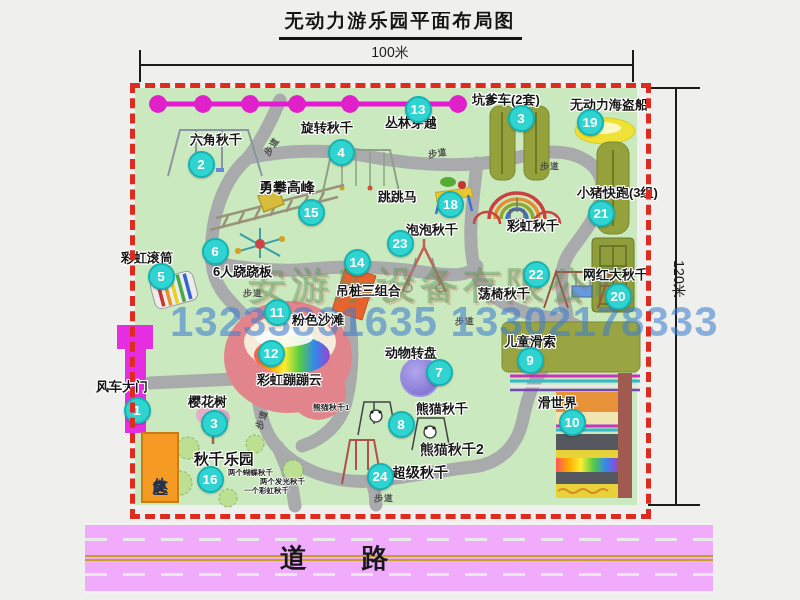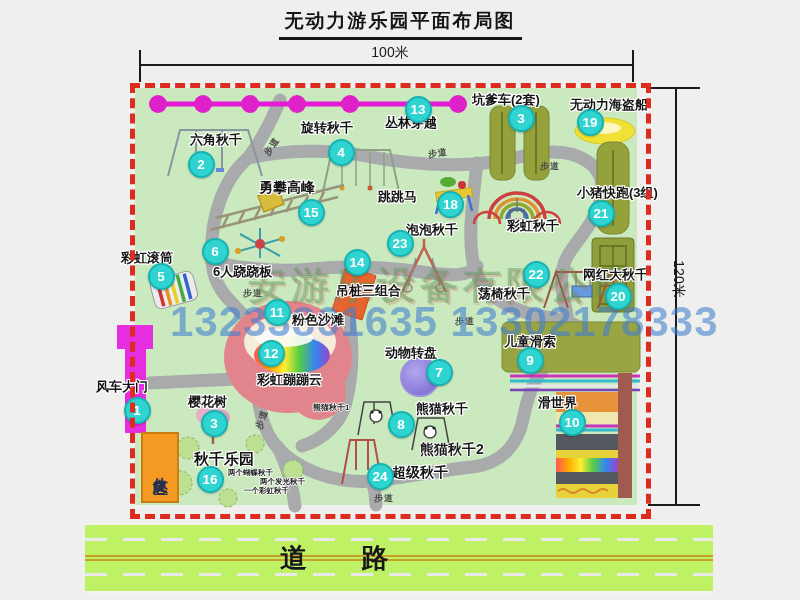--- a/index.html
+++ b/index.html
@@ -30,21 +30,21 @@
 
   .restzone{position:absolute;left:141px;top:432px;width:38px;height:71px;background:#f59a23;border:2px solid #cc7d12;
     z-index:40;display:flex;align-items:center;justify-content:center;box-sizing:border-box;}
   .restzone span{writing-mode:vertical-rl;text-orientation:upright;font-size:15px;font-weight:bold;color:#24304e;letter-spacing:2px;}
 
   .wm-company{position:absolute;left:248px;top:260px;font-size:38px;font-weight:bold;letter-spacing:5px;
     color:rgba(88,152,94,.45);z-index:40;white-space:nowrap;text-shadow:2px 2px 0 rgba(205,90,80,.25);}
   .wm-phone{position:absolute;left:170px;top:298px;font-size:42px;font-weight:bold;letter-spacing:1px;
     color:rgba(62,126,206,.58);z-index:40;white-space:nowrap;}
 
-  .road{position:absolute;left:85px;top:522px;width:628px;height:66px;background:#bef264;z-index:10;
+  .road{position:absolute;left:85px;top:522px;width:628px;height:66px;background:#f0abfc;z-index:10;
     border-top:3px solid #f2f2f0;border-bottom:3px solid #f2f2f0;box-sizing:content-box;}
   .lane{position:absolute;left:0;width:100%;height:3px;
     background:repeating-linear-gradient(90deg,#e9e9e9 0 22px,transparent 22px 38px);}
   .lane.t{top:13px;} .lane.b{top:48px;}
   .cline{position:absolute;left:0;width:100%;height:2px;background:#c8a028;}
   .cline.a{top:30px;} .cline.c{top:34px;}
   .roadlbl{position:absolute;left:195px;top:15px;font-size:27px;font-weight:bold;color:#17171a;letter-spacing:8px;white-space:pre;}
 </style>
 </head>
 <body>

